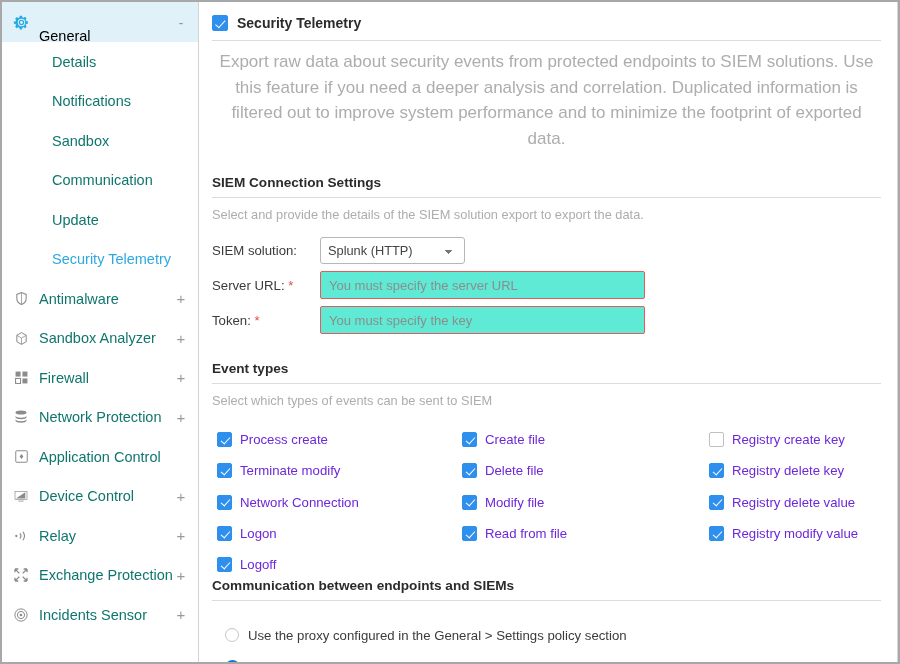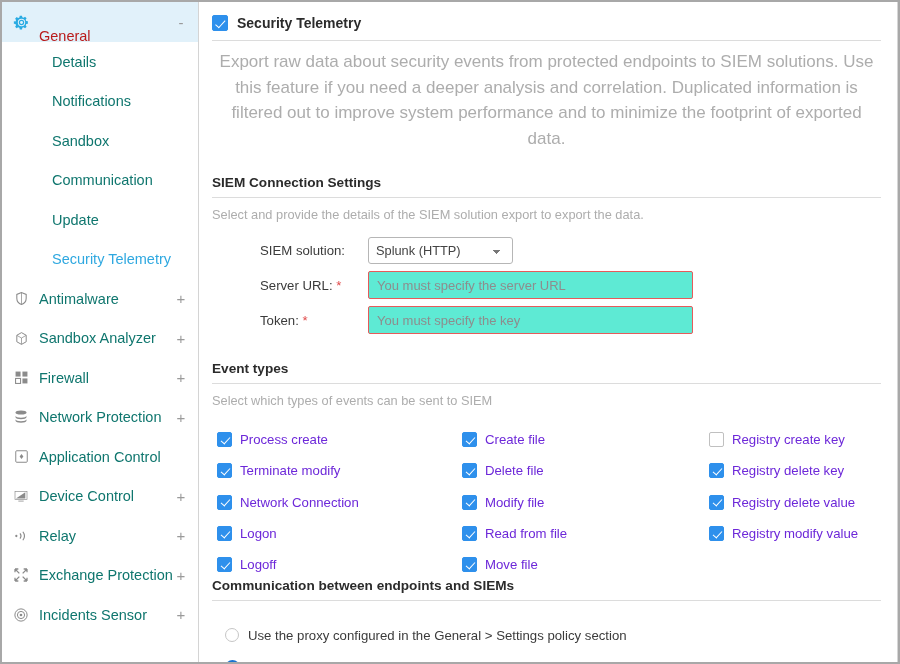--- a/index.html
+++ b/index.html
@@ -30,21 +30,21 @@
   .nav-group-header {
     height: 40px;
     display: flex;
     align-items: center;
     padding: 0 12px 0 10px;
     background: #e1f1fa;
     cursor: pointer;
   }
   .nav-group-header .nav-ico { color: #29abe2; }
   .nav-group-header .nav-label {
-    color: #b91c1c;
+    color: #000000;
     font-size: 14.5px;
     margin-left: 9px;
     flex: 1;
     margin-top: 28px;
   }
   .nav-item {
     height: 39.5px;
     display: flex;
     align-items: center;
     padding: 0 12px 0 10px;
@@ -133,21 +133,20 @@
   }
   .sec-sub {
     font-size: 12.8px;
     color: #adadad;
     padding-top: 9px;
   }
 
   
   .form {
     padding-top: 15px;
-    margin-left: 48px;
   }
   .frow {
     display: flex;
     align-items: center;
     margin-bottom: 7px;
   }
   .flabel {
     width: 108px;
     min-width: 108px;
     font-size: 13.2px;
@@ -490,24 +489,20 @@
             <span class="cb-text">Delete file</span>
           </div>
           <div class="cb-item">
             <span class="cbx on"></span>
             <span class="cb-text">Modify file</span>
           </div>
           <div class="cb-item">
             <span class="cbx on"></span>
             <span class="cb-text">Read from file</span>
           </div>
-          <div class="cb-item">
-            <span class="cbx on"></span>
-            <span class="cb-text">Move file</span>
-          </div>
         </div>
 
         <div class="cb-col c3">
           <div class="cb-item">
             <span class="cbx"></span>
             <span class="cb-text">Registry create key</span>
           </div>
           <div class="cb-item">
             <span class="cbx on"></span>
             <span class="cb-text">Registry delete key</span>

